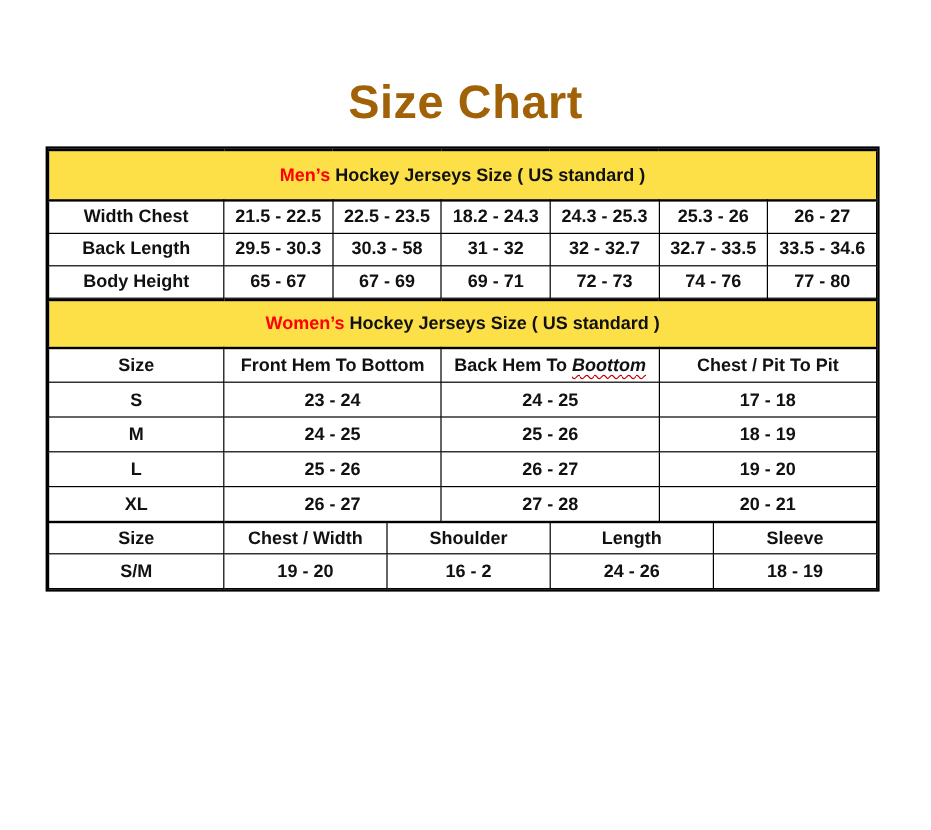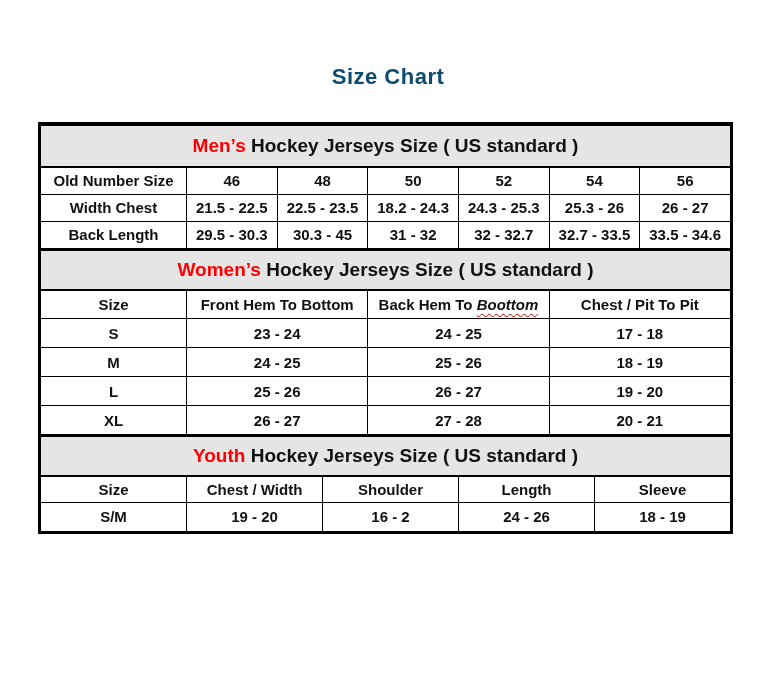--- a/index.html
+++ b/index.html
@@ -7,23 +7,23 @@
     width: 776px; height: 692px;
     background: #ffffff;
     font-family: "Liberation Sans", sans-serif;
   }
   .page-title {
     position: absolute;
     left: 0; top: 64px;
     width: 776px;
     margin: 0;
     text-align: center;
-    font-size: 22px;
+    font-size: 39px;
     font-weight: bold;
-    color: #0c4a6e;
+    color: #a16207;
     letter-spacing: 0.5px;
   }
   .chart-wrap {
     position: absolute;
     left: 38px; top: 122px;
     width: 691px;
     border: 2px solid #000000;
     background: #ffffff;
   }
   table {
@@ -37,24 +37,24 @@
     vertical-align: middle;
     font-weight: bold;
     font-size: 15px;
     color: #111111;
     padding: 0 2px;
     overflow: hidden;
     white-space: nowrap;
   }
   col.c-label { width: 146px; }
   tr.band-row td {
-    background: #e5e5e5;
+    background: #fde047;
     border-top: 2px solid #000000;
     border-bottom: 2px solid #000000;
-    font-size: 19px;
+    font-size: 15px;
   }
   tr.band-row.band-men td { height: 40px; }
   tr.band-row td { height: 38px; }
   .red { color: #ff0000; }
   table.men-table tr { height: 27px; }
   table.women-table tr { height: 29px; }
   table.youth-table tr.hdr-row { height: 26px; }
   table.youth-table tr.data-row { height: 29px; margin-top: 37px; }
   .wavy {
     text-decoration-line: underline;
@@ -83,45 +83,45 @@
         <col>
       </colgroup>
     <tbody>
         <tr class="band-row band-men">
       <td colspan="7">
         <span class="red">Men’s</span>
         <span>Hockey Jerseys Size ( US standard )</span>
       </td>
     </tr>
     <tr class="data-row">
-      <td>Old Number Size</td>
-      <td>46</td>
-      <td>48</td>
-      <td>50</td>
-      <td>52</td>
-      <td>54</td>
-      <td>56</td>
-    </tr>
-    <tr class="data-row">
       <td>Width Chest</td>
       <td>21.5 - 22.5</td>
       <td>22.5 - 23.5</td>
       <td>18.2 - 24.3</td>
       <td>24.3 - 25.3</td>
       <td>25.3 - 26</td>
       <td>26 - 27</td>
     </tr>
     <tr class="data-row">
       <td>Back Length</td>
       <td>29.5 - 30.3</td>
-      <td>30.3 - 45</td>
+      <td>30.3 - 58</td>
       <td>31 - 32</td>
       <td>32 - 32.7</td>
       <td>32.7 - 33.5</td>
       <td>33.5 - 34.6</td>
+    </tr>
+    <tr class="data-row">
+      <td>Body Height</td>
+      <td>65 - 67</td>
+      <td>67 - 69</td>
+      <td>69 - 71</td>
+      <td>72 - 73</td>
+      <td>74 - 76</td>
+      <td>77 - 80</td>
     </tr>
   </tbody>
     </table>
 
   <table class="women-table">
     <colgroup>
         <col class="c-label">
         <col>
         <col>
         <col>
@@ -171,26 +171,20 @@
 
   <table class="youth-table">
     <colgroup>
         <col class="c-label">
         <col>
         <col>
         <col>
         <col>
       </colgroup>
     <tbody>
-        <tr class="band-row">
-      <td colspan="5">
-        <span class="red">Youth</span>
-        <span>Hockey Jerseys Size ( US standard )</span>
-      </td>
-    </tr>
     <tr class="hdr-row">
       <td>Size</td>
       <td>Chest / Width</td>
       <td>Shoulder</td>
       <td>Length</td>
       <td>Sleeve</td>
     </tr>
     <tr class="data-row">
       <td>S/M</td>
       <td>19 - 20</td>

